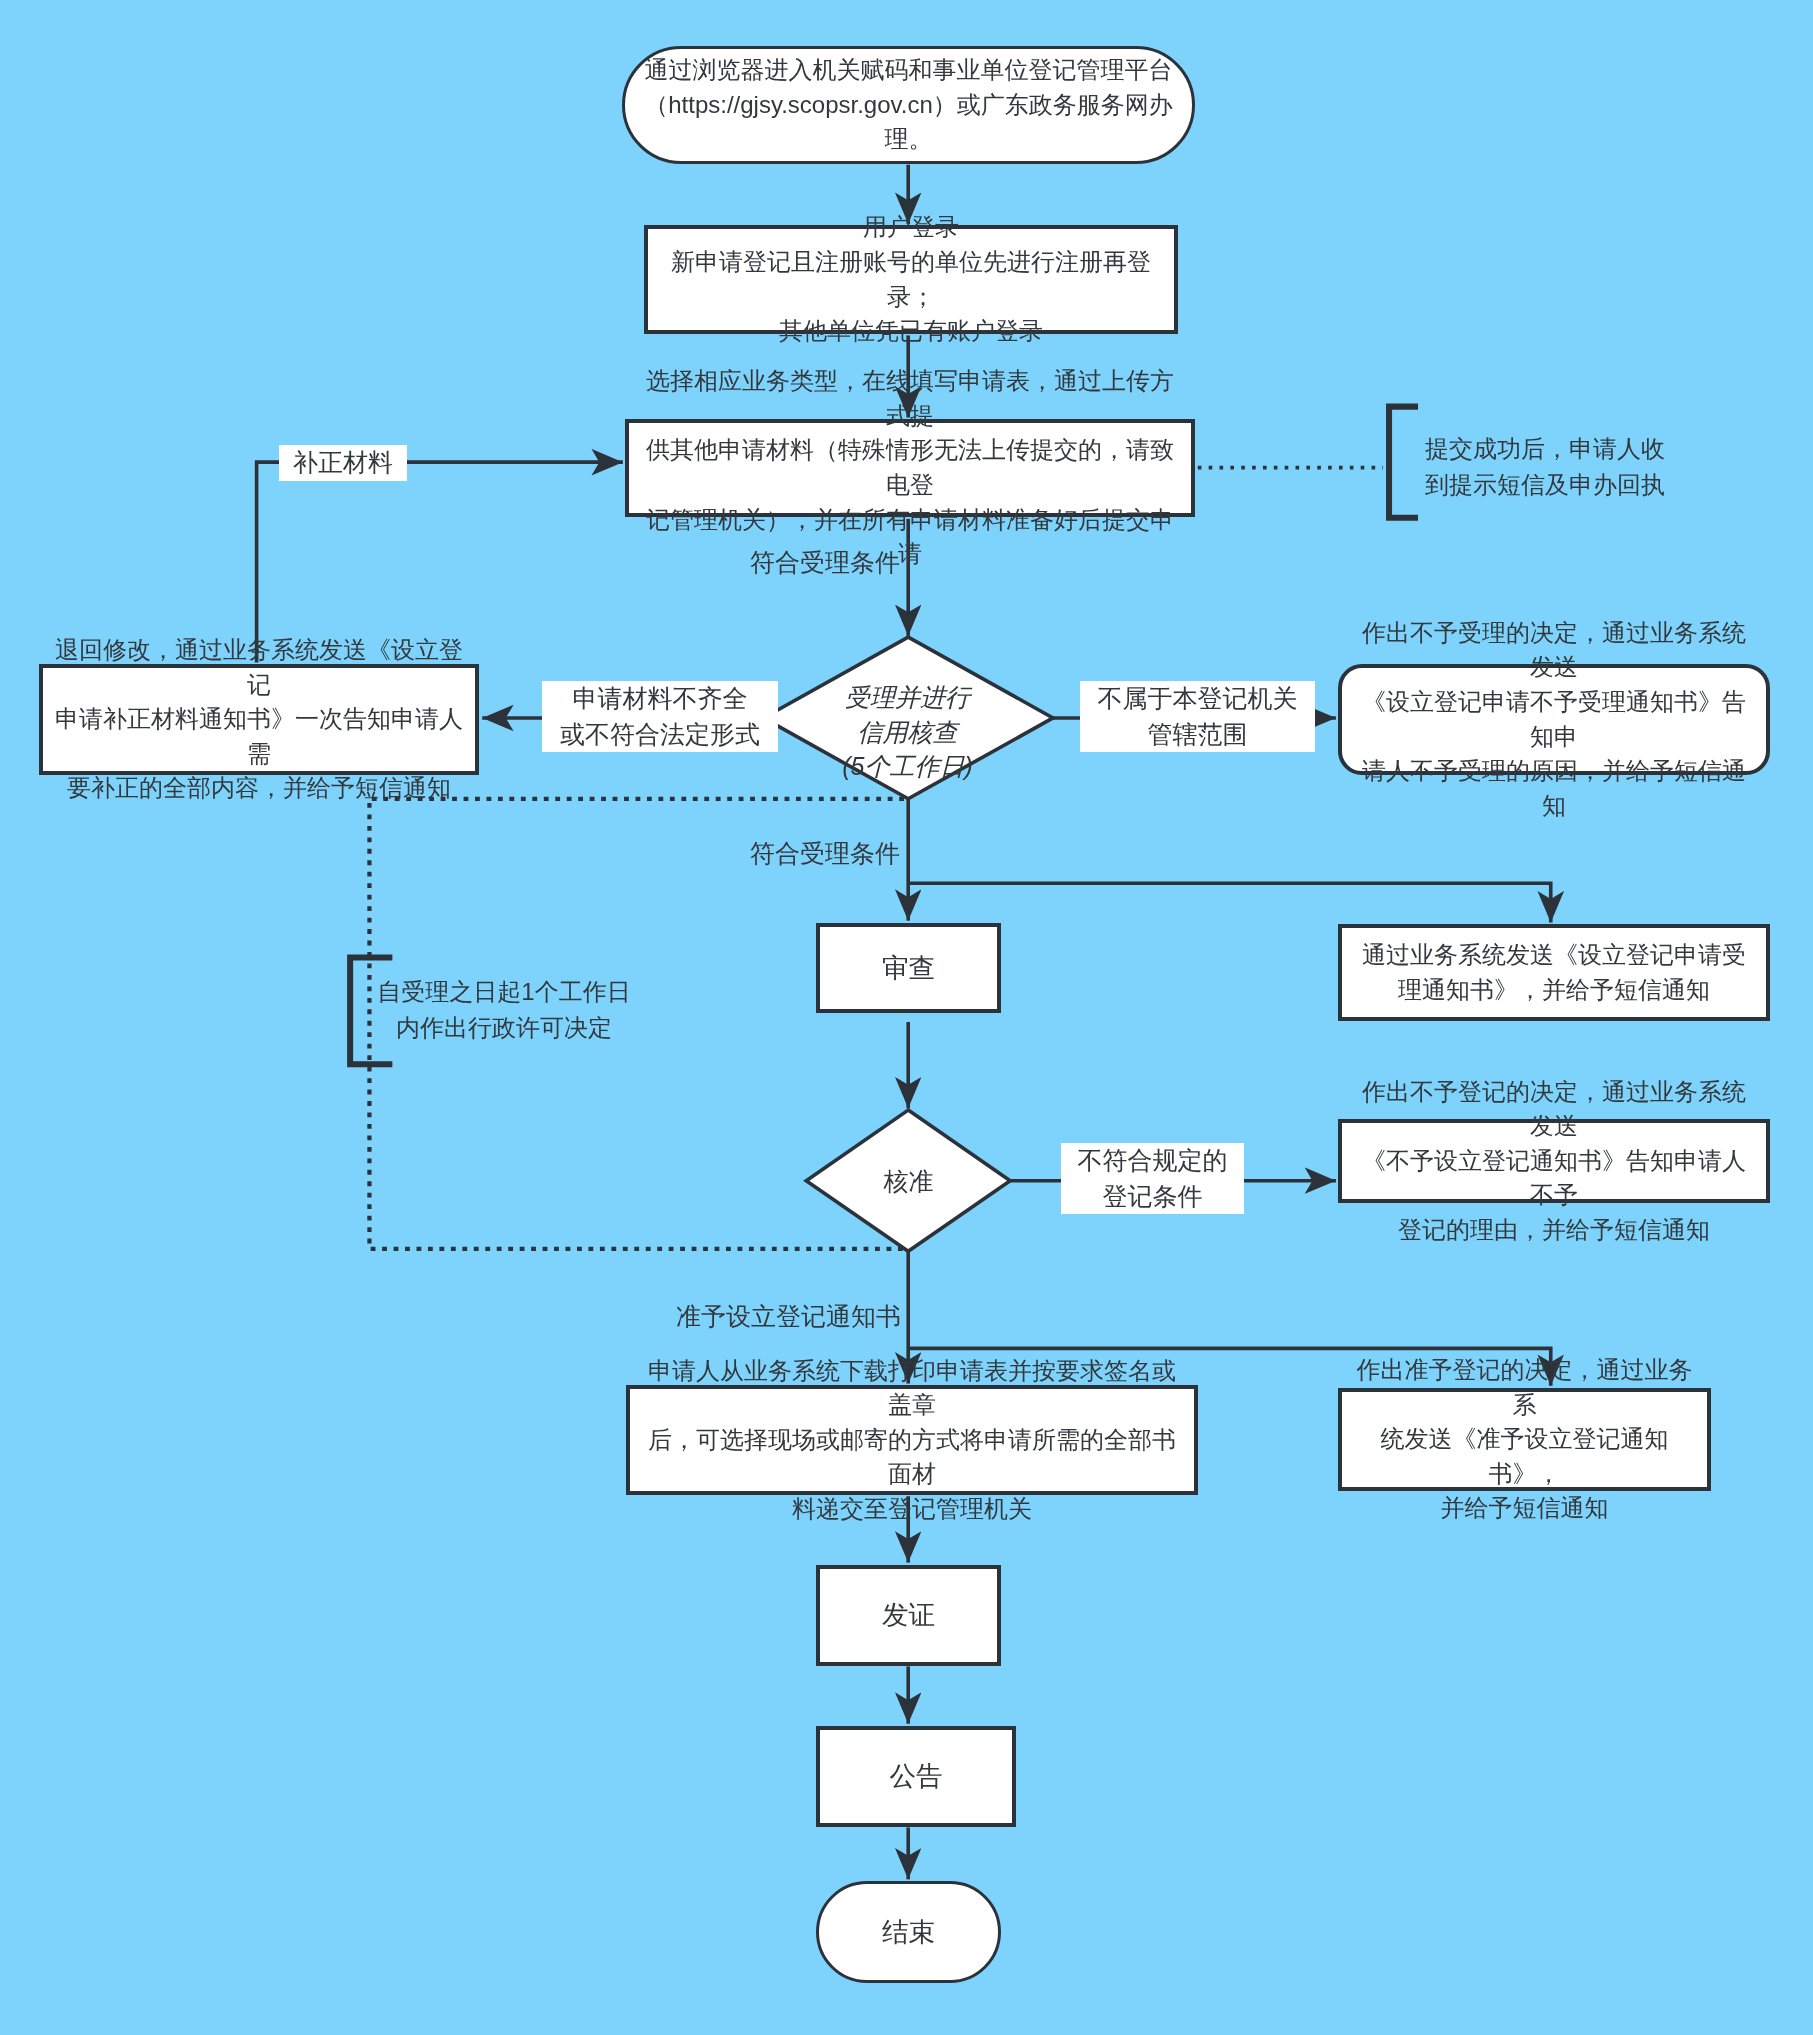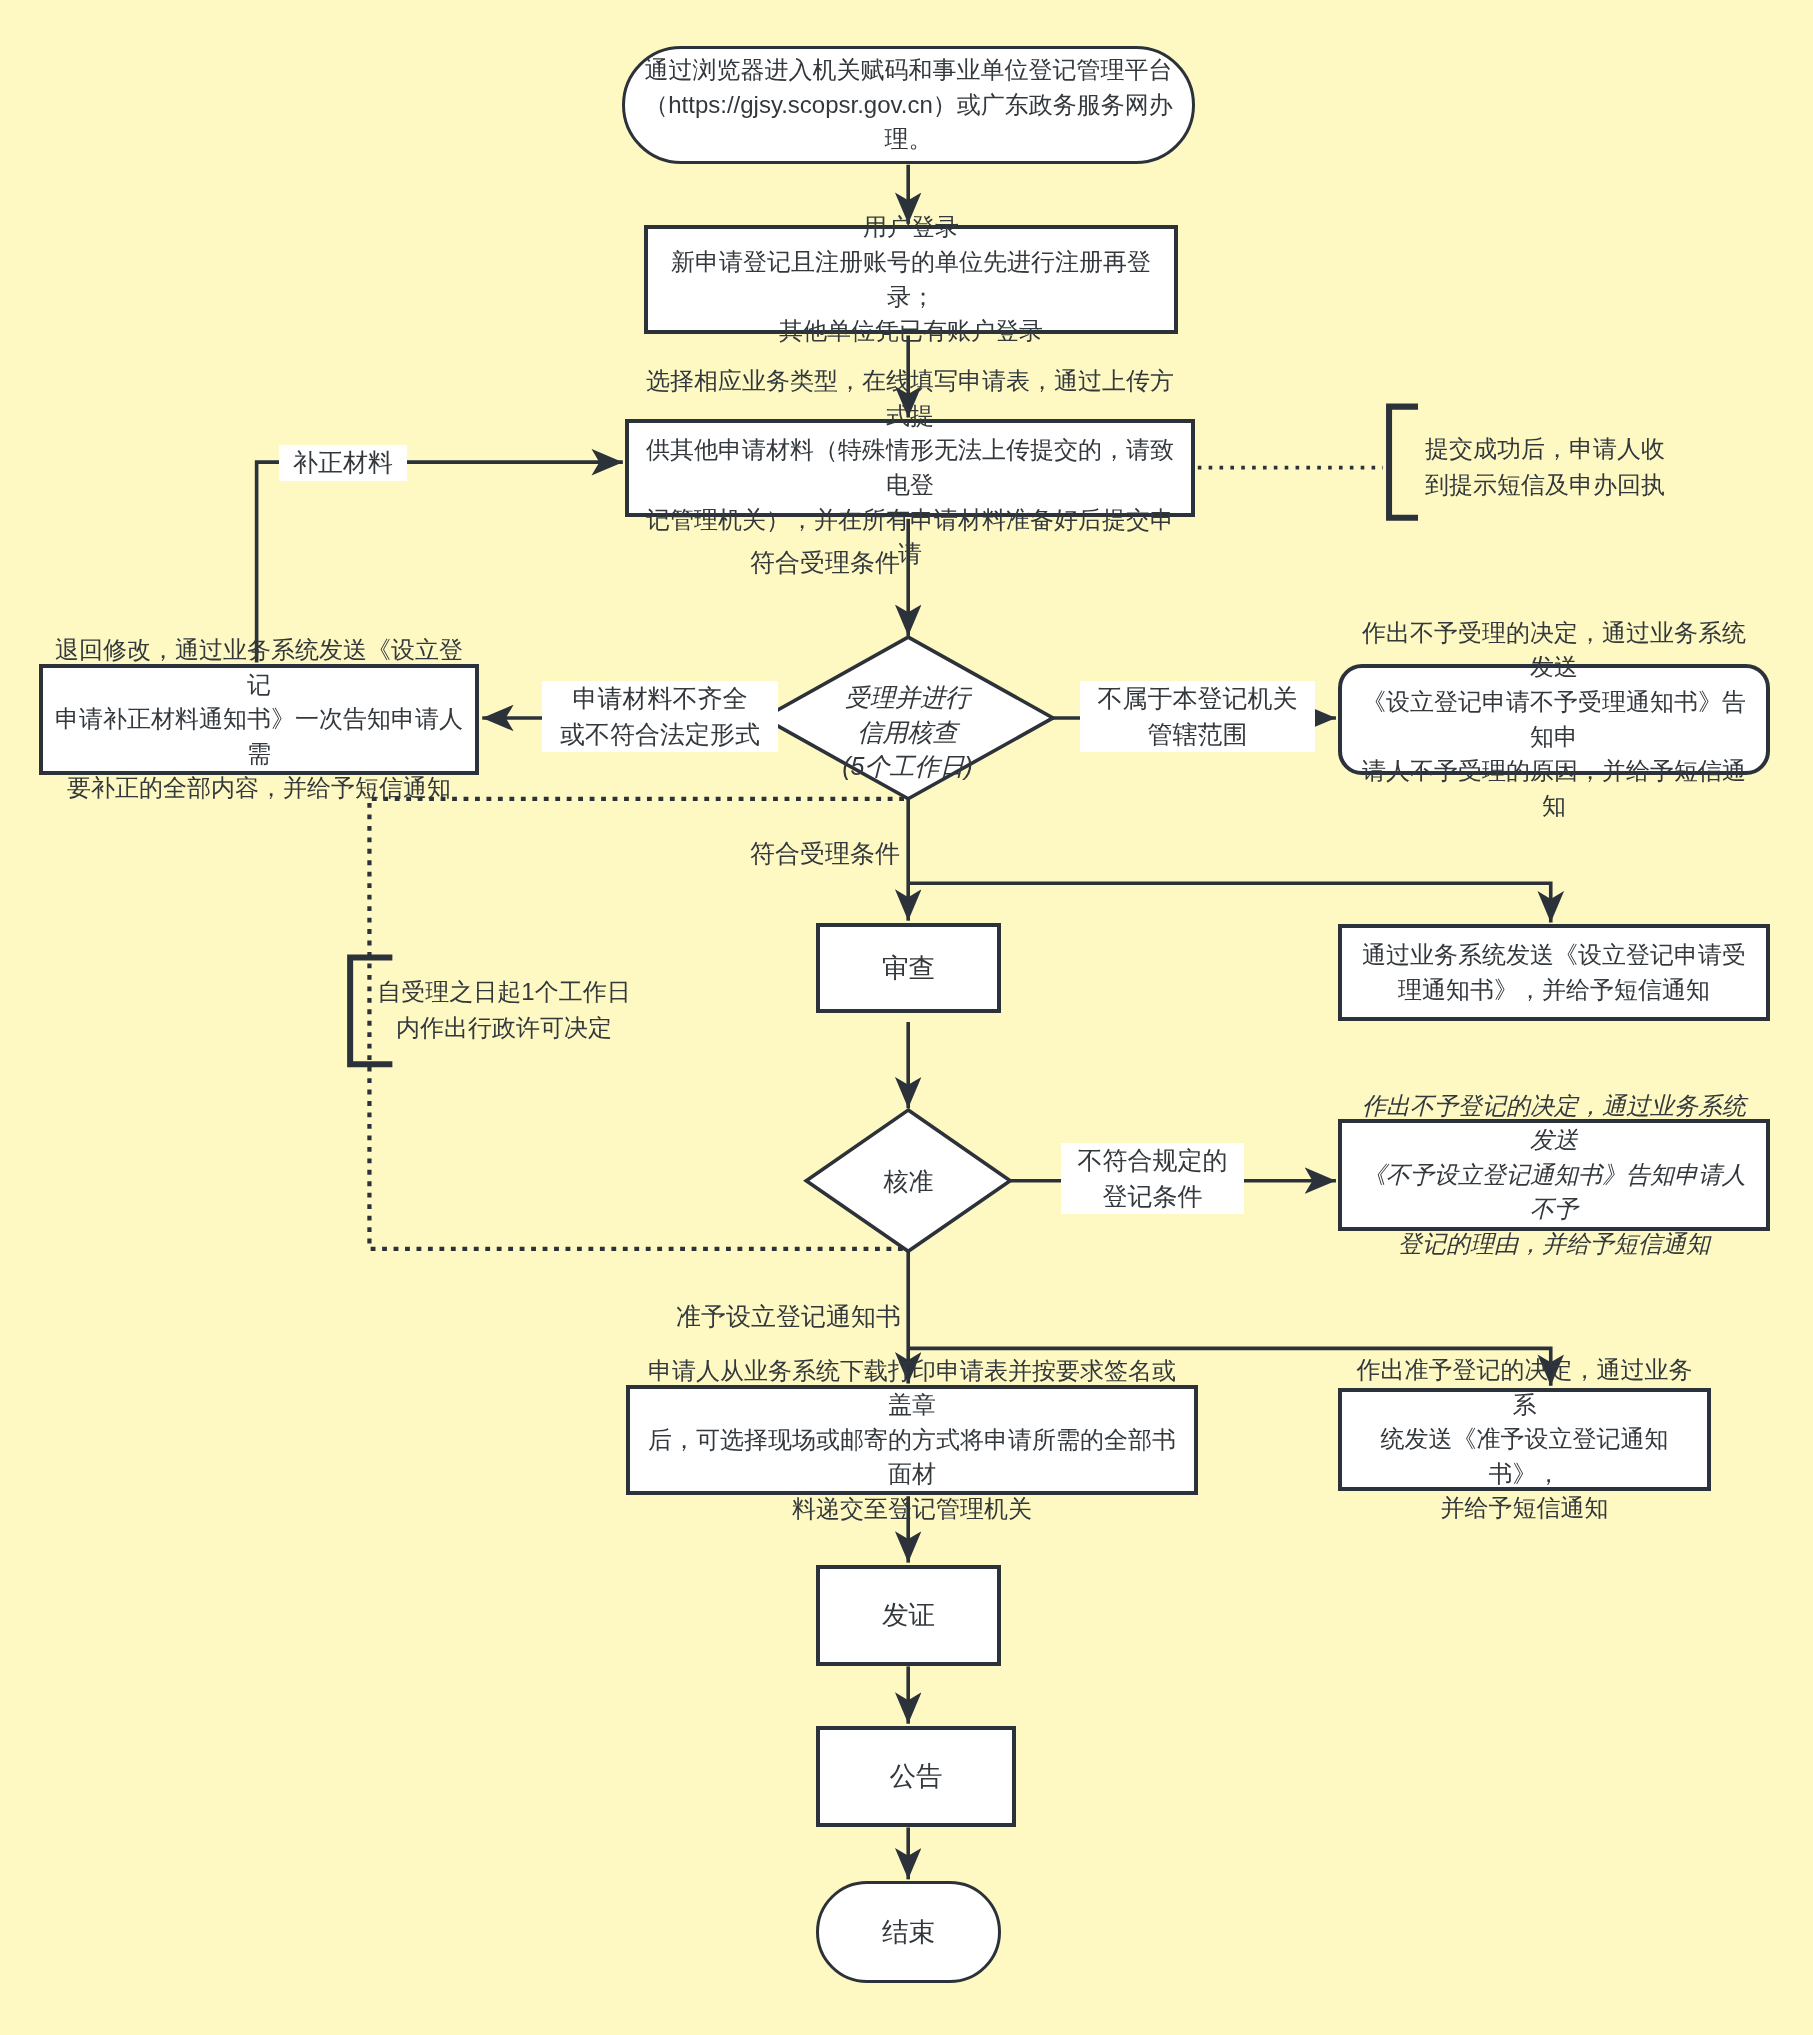--- a/index.html
+++ b/index.html
@@ -2,21 +2,21 @@
 <html style="font-size:9.7px"><head>
 <meta charset="utf-8">
 <title>diagram</title>
 <style>
   :root{
     --line:#2c323a;
     --text:#33383d;
   }
   html,body{margin:0;padding:0;background:#ffffff;}
   body{font-family:"Liberation Sans","DejaVu Sans",sans-serif;color:var(--text);}
-  #canvas{position:relative;width:1814px;height:2035px;background:#fef9c3;overflow:hidden;}
+  #canvas{position:relative;width:1814px;height:2035px;background:#7dd3fc;overflow:hidden;}
   #wires{position:absolute;left:0;top:0;width:1814px;height:2035px;}
   .box{
     position:absolute;box-sizing:border-box;
     border:4.2px solid var(--line);background:#fff;
     display:flex;align-items:center;justify-content:center;
     text-align:center;white-space:pre-line;
     font-size:24px;line-height:1.44;color:var(--text);
     padding:2.4px 9.7px;
   }
   .pill{border-radius:59px;border-width:3.6px;}
@@ -98,21 +98,21 @@
 《设立登记申请不予受理通知书》告知申
 请人不予受理的原因，并给予短信通知</div>
 
   <div class="box keyword" style="left:816px;top:923px;width:185px;height:90px;">审查</div>
 
   <div class="box" style="left:1338px;top:924px;width:432px;height:97px;">通过业务系统发送《设立登记申请受
 理通知书》，并给予短信通知</div>
 
   <div class="dtext keyword" style="left:830px;top:1134px;width:157px;height:94px;">核准</div>
 
-  <div class="box" style="left:1338px;top:1119px;width:432px;height:112px;font-style:italic;">作出不予登记的决定，通过业务系统发送
+  <div class="box" style="left:1338px;top:1119px;width:432px;height:84px;">作出不予登记的决定，通过业务系统发送
 《不予设立登记通知书》告知申请人不予
 登记的理由，并给予短信通知</div>
 
   <div class="box" style="left:626px;top:1385px;width:572px;height:110px;">申请人从业务系统下载打印申请表并按要求签名或盖章
 后，可选择现场或邮寄的方式将申请所需的全部书面材
 料递交至登记管理机关</div>
 
   <div class="box" style="left:1338px;top:1388px;width:373px;height:103px;">作出准予登记的决定，通过业务系
 统发送《准予设立登记通知书》，
 并给予短信通知</div>

